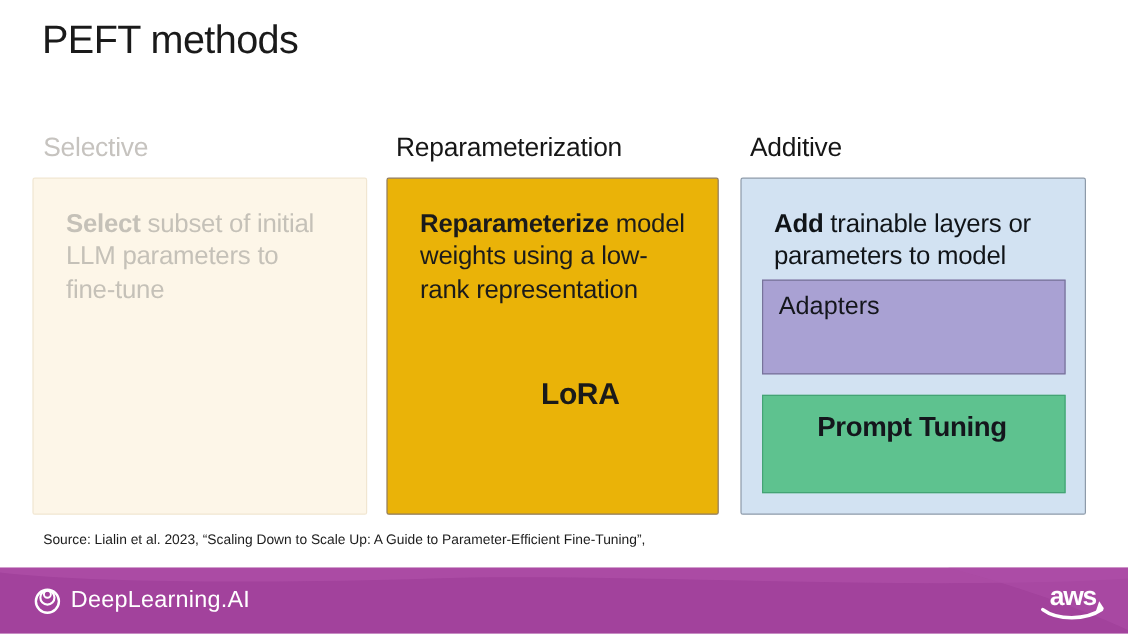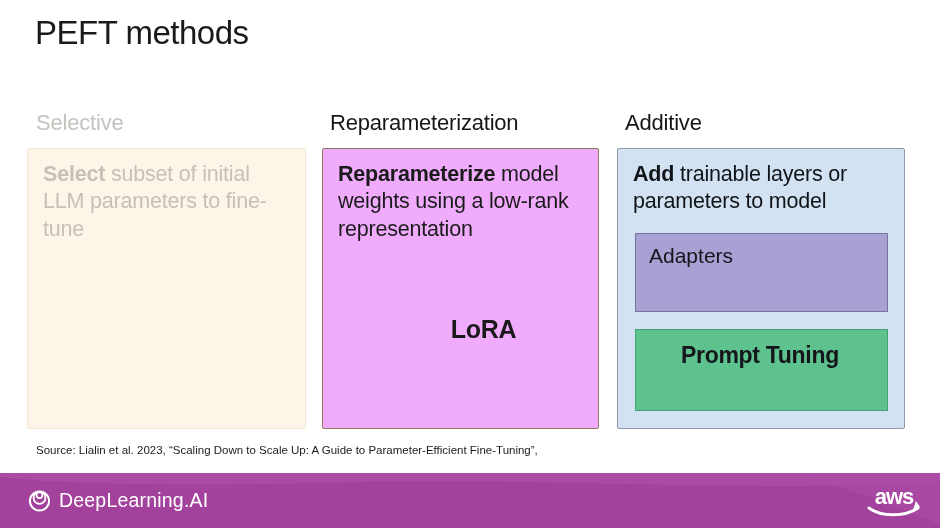--- a/index.html
+++ b/index.html
@@ -27,21 +27,21 @@
 
   .box {
     position:absolute; top:148px; height:281px;
     box-sizing:border-box; border:1px solid transparent; border-radius:2px;
   }
   .box-selective { left:27px;  width:279px; }
   .box-reparam   { left:322px; width:277px; }
   .box-additive  { left:617px; width:288px; }
 
   .desc {
-    margin:0; padding:12px 15px 0 15px;
+    margin:12px; padding:12px 15px 0 15px;
     font-size:21.5px; line-height:1.27; letter-spacing:-0.2px;
   }
   .desc b { font-weight:700; }
 
   .lora {
     position:absolute; left:0; right:0; top:166px;
     text-align:center; font-size:25px; font-weight:700; color:#1a1a1a;
     letter-spacing:-0.3px;
     padding-left:46px;
   }
@@ -91,21 +91,21 @@
   <h1 class="title">PEFT methods</h1>
 
   <div class="col-header sel" style="color: rgb(198, 195, 191);">Selective</div>
   <div class="col-header rep">Reparameterization</div>
   <div class="col-header add">Additive</div>
 
   <div class="box box-selective" style="background: rgb(253, 246, 232); border-color: rgb(241, 230, 209); color: rgb(197, 193, 184);">
     <p class="desc"><b>Select</b><span> subset of initial LLM parameters to fine-tune</span></p>
   </div>
 
-  <div class="box box-reparam" style="background: #f0abfc; border-color: rgb(143, 122, 94); color: rgb(27, 27, 27);">
+  <div class="box box-reparam" style="background: #eab308; border-color: rgb(143, 122, 94); color: rgb(27, 27, 27);">
     <p class="desc"><b>Reparameterize</b><span> model weights using a low-rank representation</span></p>
     <div class="lora">LoRA</div>
   </div>
 
   <div class="box box-additive" style="background: rgb(210, 226, 242); border-color: rgb(141, 154, 169); color: rgb(16, 20, 24);">
     <p class="desc"><b>Add</b><span> trainable layers or parameters to model</span></p>
 
     <div class="subbox subbox-adapters" style="background: rgb(169, 161, 211); border-color: rgb(119, 115, 154);">
       <span>Adapters</span>
     </div>

